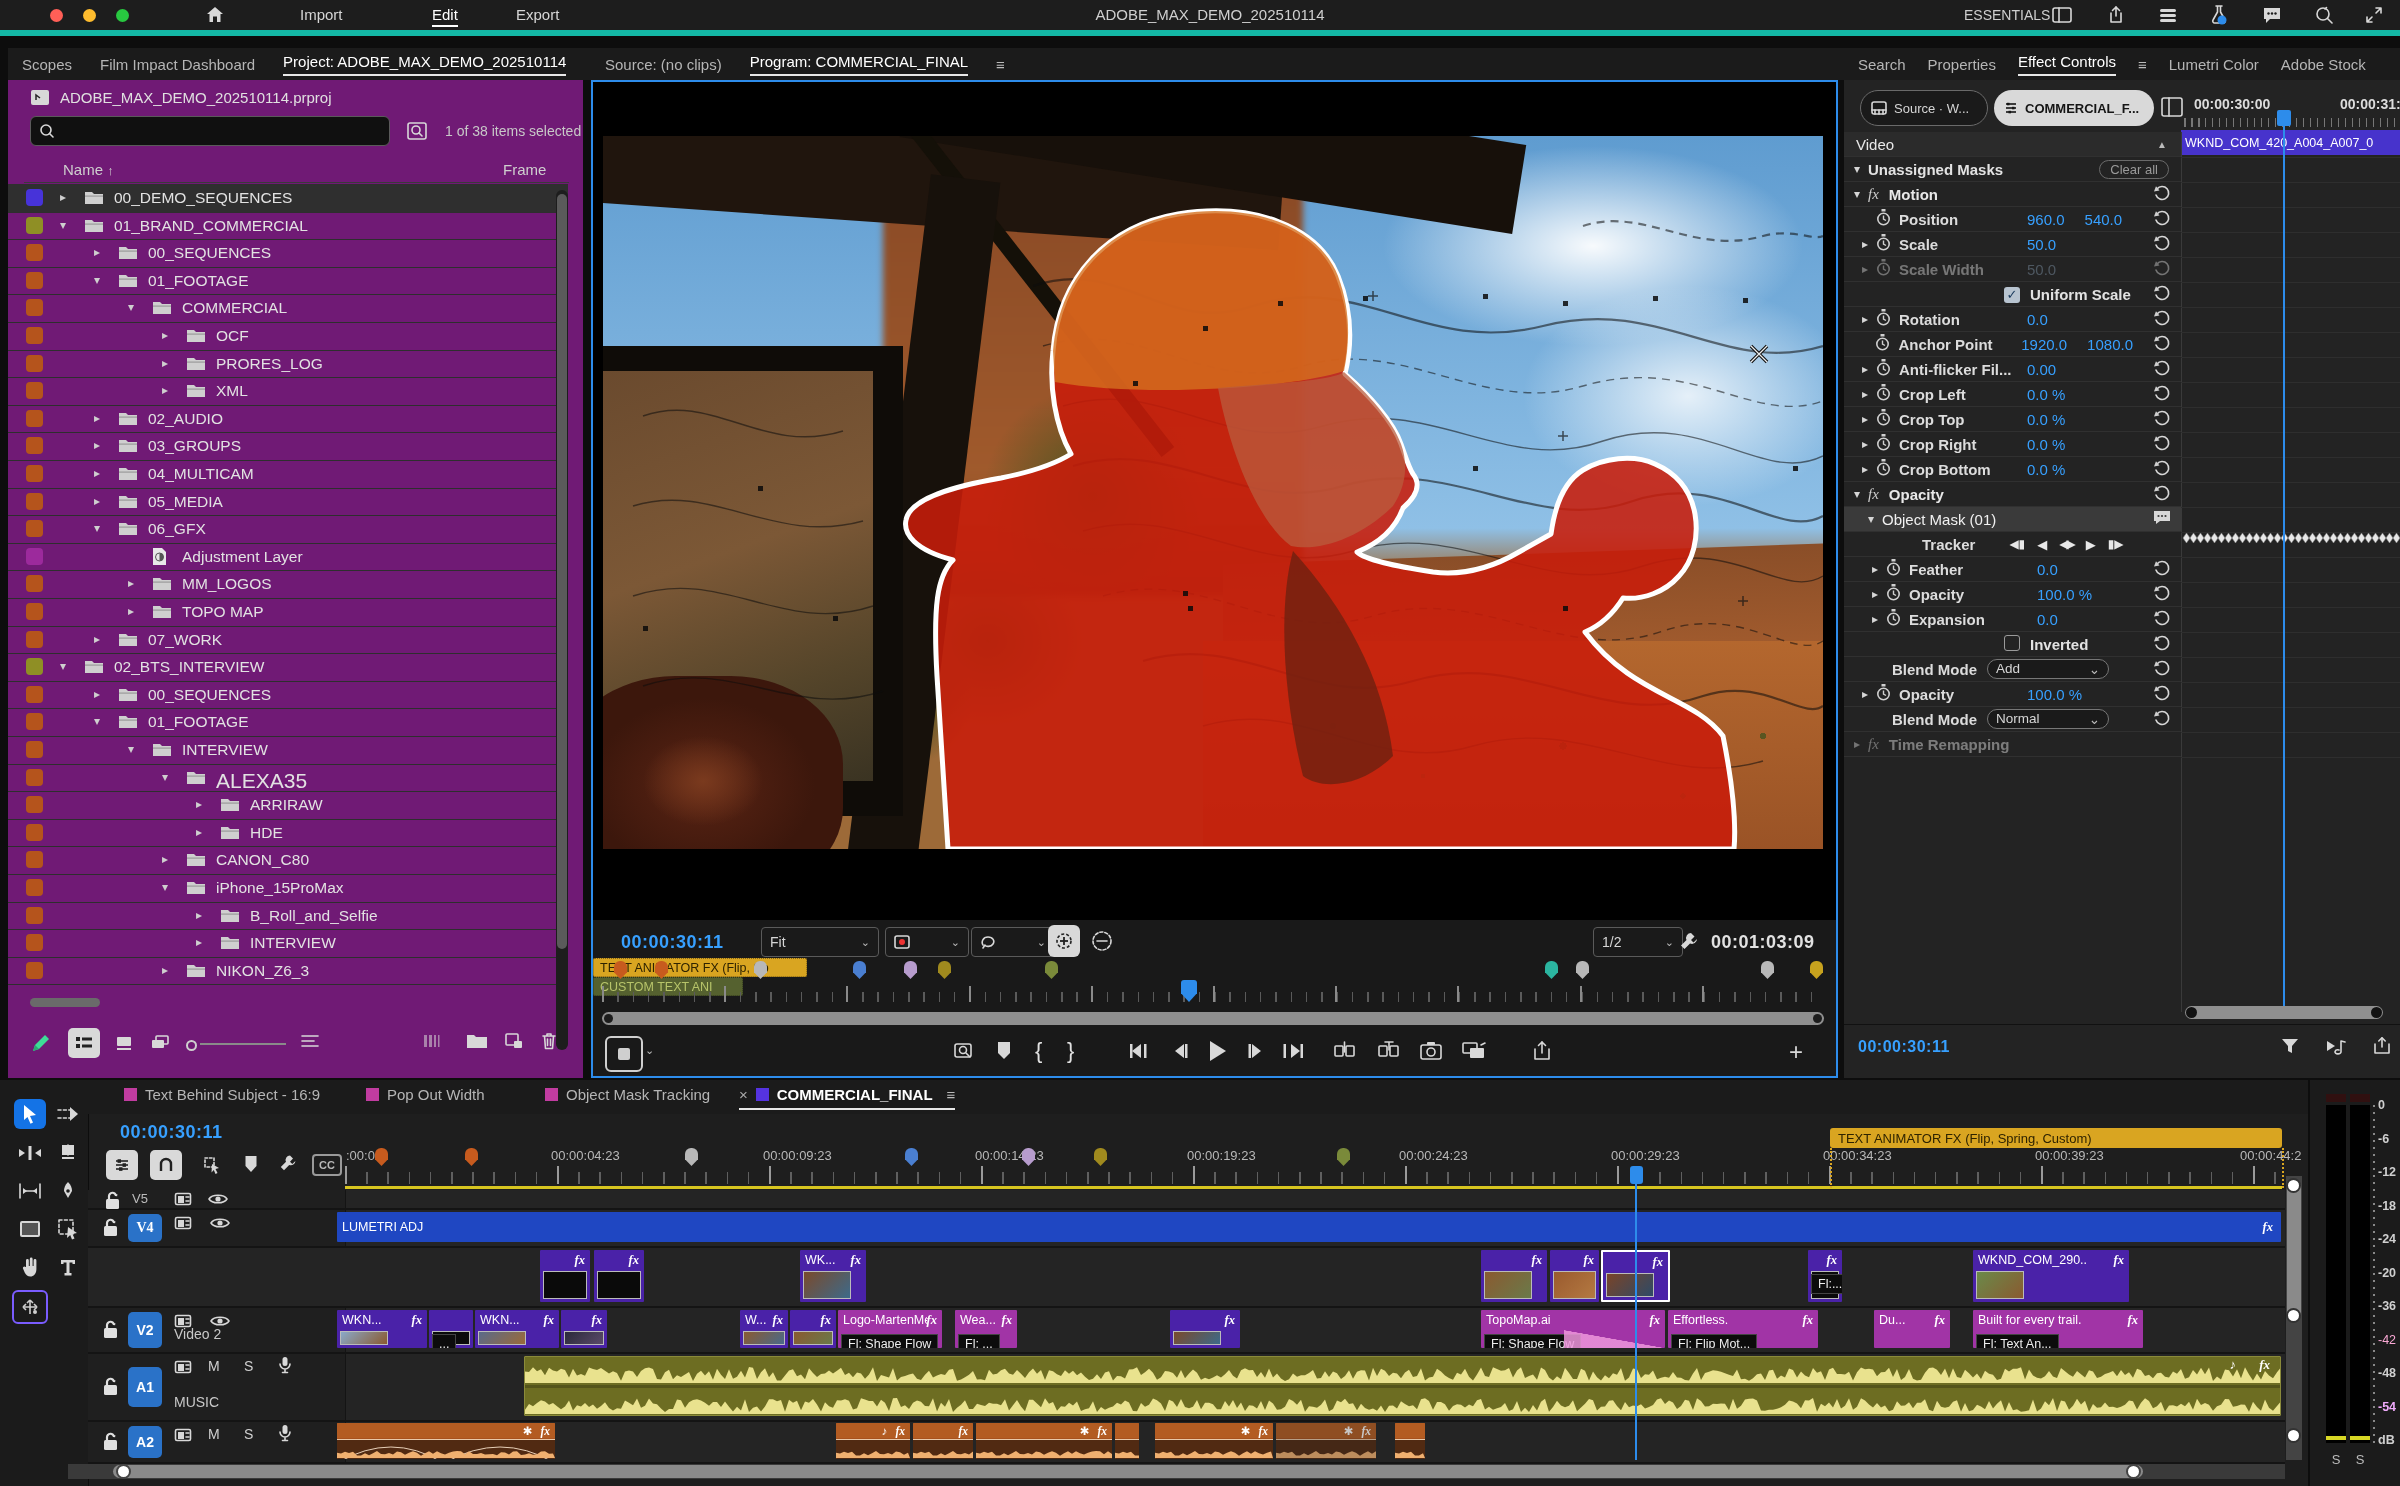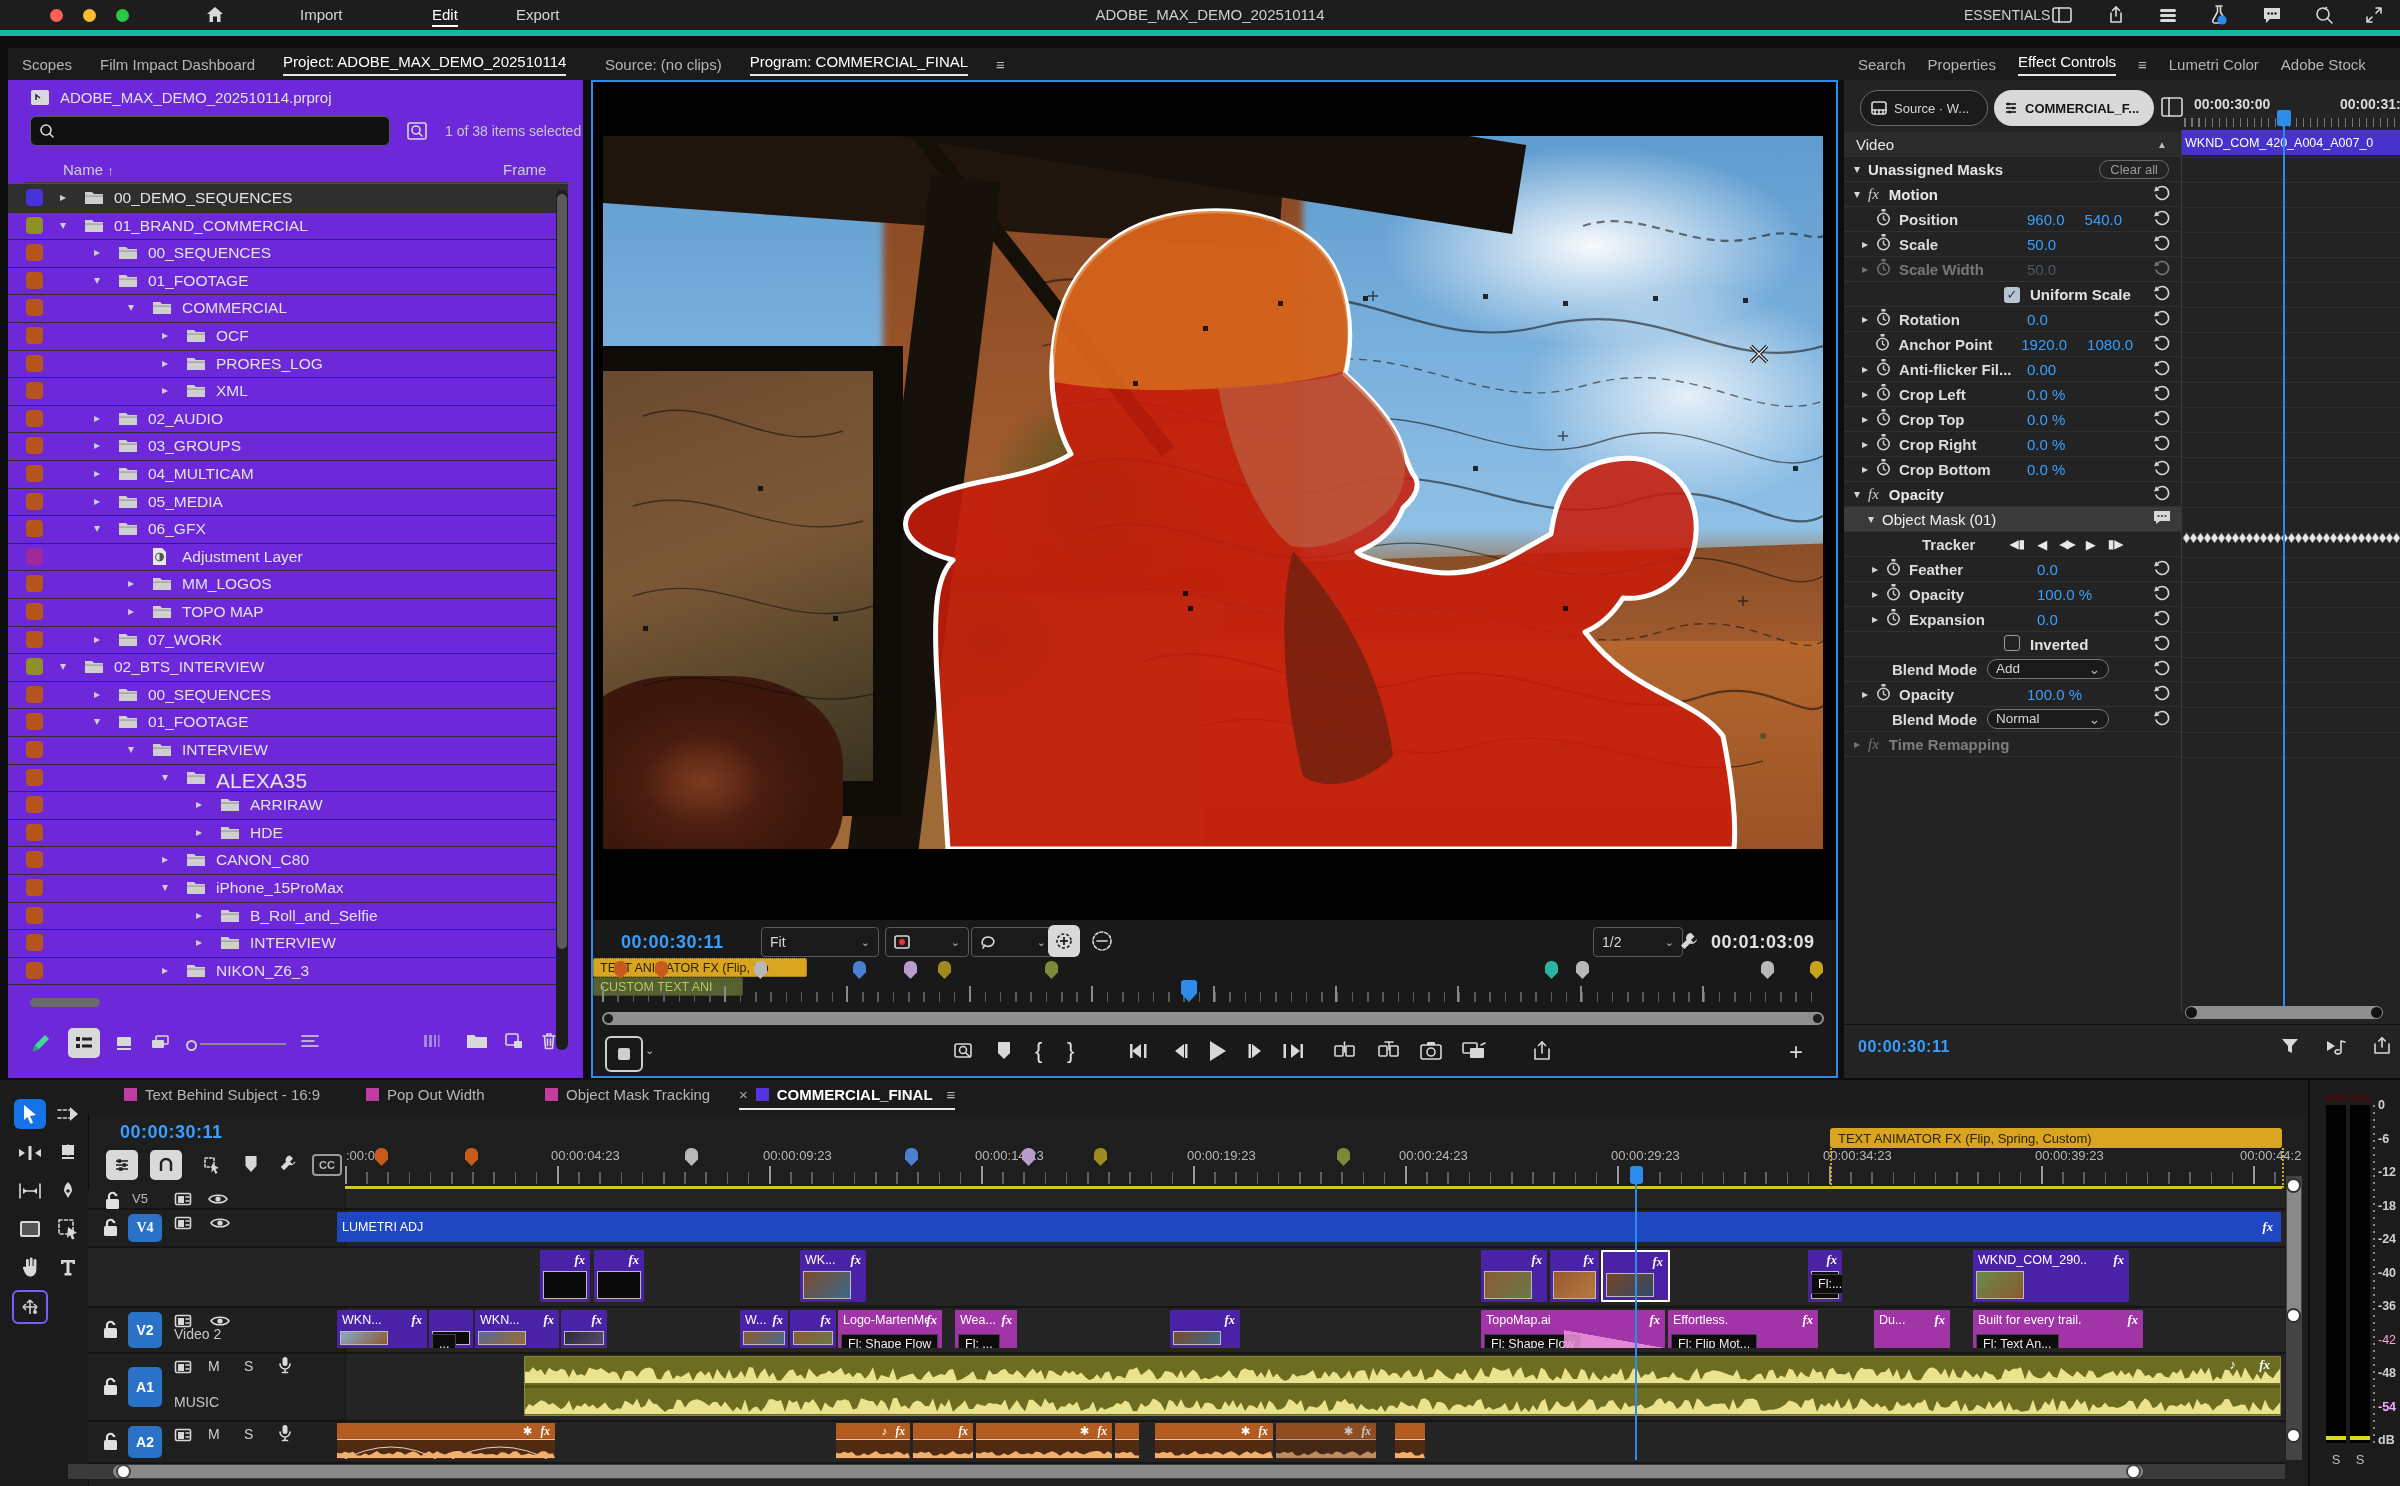--- a/index.html
+++ b/index.html
@@ -84,21 +84,21 @@
 </div>
 
 <div class="tabbar" style="left:8px;top:48px;width:560px;">
   <span class="tab">Scopes</span>
   <span class="tab">Film Impact Dashboard</span>
   <span class="tab active">Project: ADOBE_MAX_DEMO_202510114</span>
   <span style="color:#bbb;">≡</span>
   <span style="color:#bbb;">»</span>
 </div>
 
-<div class="panel" style="left:8px;top:80px;width:575px;height:998px;background:#6d28d9;">
+<div class="panel" style="left:8px;top:80px;width:575px;height:998px;background:#701a75;">
   <div class="abs" style="left:22px;top:8px;"><svg width="20" height="18" viewBox="0 0 20 18">
         <rect class="icf" x="1" y="2" width="18" height="15" rx="2" fill="#8a8a8a"></rect>
         <path d="M6 12 L6 7 L10 10" stroke="#242424" stroke-width="1.5" fill="none"></path>
       </svg></div>
   <div class="abs" style="left:52px;top:9px;color:#e0e0e0;">ADOBE_MAX_DEMO_202510114.prproj</div>
   <div class="abs" style="left:22px;top:36px;width:360px;height:30px;background:#101010;border:1px solid #5a5a5a;border-radius:6px;display:flex;align-items:center;padding:0 8px;box-sizing:border-box;">
     <svg width="16" height="16" viewBox="0 0 16 16">
         <circle class="ic" cx="7" cy="7" r="5"></circle>
         <line class="ic" x1="10.5" y1="10.5" x2="14" y2="14"></line>
       </svg>
@@ -1579,21 +1579,21 @@
     <div class="abs" style="left:40px;top:25px;width:20px;height:338px;background:#000;"></div>
     <div class="abs" style="left:16px;top:356px;width:20px;height:4px;background:#d7d725;"></div>
     <div class="abs" style="left:40px;top:356px;width:20px;height:4px;background:#d7d725;"></div>
     <div class="abs" style="left:63px;top:25px;width:2px;height:338px;background:repeating-linear-gradient(180deg,#888 0 2px,transparent 2px 7px);"></div>
     <div class="abs" id="meter-labels" style="left:68px;top:18px;width:24px;height:350px;">
         <div style="position: absolute; left: 0px; top: 0px; font-size: 12.5px; color: rgb(208, 208, 208); font-weight: bold;">0</div>
         <div style="position: absolute; left: 0px; top: 33.5px; font-size: 12.5px; color: rgb(208, 208, 208); font-weight: bold;">-6</div>
         <div style="position: absolute; left: 0px; top: 67px; font-size: 12.5px; color: rgb(208, 208, 208); font-weight: bold;">-12</div>
         <div style="position: absolute; left: 0px; top: 100.5px; font-size: 12.5px; color: rgb(208, 208, 208); font-weight: bold;">-18</div>
         <div style="position: absolute; left: 0px; top: 134px; font-size: 12.5px; color: rgb(208, 208, 208); font-weight: bold;">-24</div>
-        <div style="position: absolute; left: 0px; top: 167.5px; font-size: 12.5px; color: rgb(208, 208, 208); font-weight: bold;">-40</div>
+        <div style="position: absolute; left: 0px; top: 167.5px; font-size: 12.5px; color: rgb(208, 208, 208); font-weight: bold;">-20</div>
         <div style="position: absolute; left: 0px; top: 201px; font-size: 12.5px; color: rgb(208, 208, 208); font-weight: bold;">-36</div>
         <div style="position: absolute; left: 0px; top: 234.5px; font-size: 12.5px; color: #f9a8d4; font-weight: normal;">-42</div>
         <div style="position: absolute; left: 0px; top: 268px; font-size: 12.5px; color: rgb(208, 208, 208); font-weight: bold;">-48</div>
         <div style="position: absolute; left: 0px; top: 301.5px; font-size: 12.5px; color: #f0abfc; font-weight: bold;">-54</div>
         <div style="position: absolute; left: 0px; top: 335px; font-size: 12.5px; color: rgb(208, 208, 208); font-weight: bold;">dB</div>
       </div>
     <div class="abs" style="left:18px;top:372px;width:16px;height:16px;color:#bbb;font-size:13px;text-align:center;">S</div>
     <div class="abs" style="left:42px;top:372px;width:16px;height:16px;color:#bbb;font-size:13px;text-align:center;">S</div>
   </div>
 <div style="position: absolute; left: 1830px; top: 68px; width: 1px; height: 40px; border-left: 2px dotted rgb(217, 165, 33);"></div>

